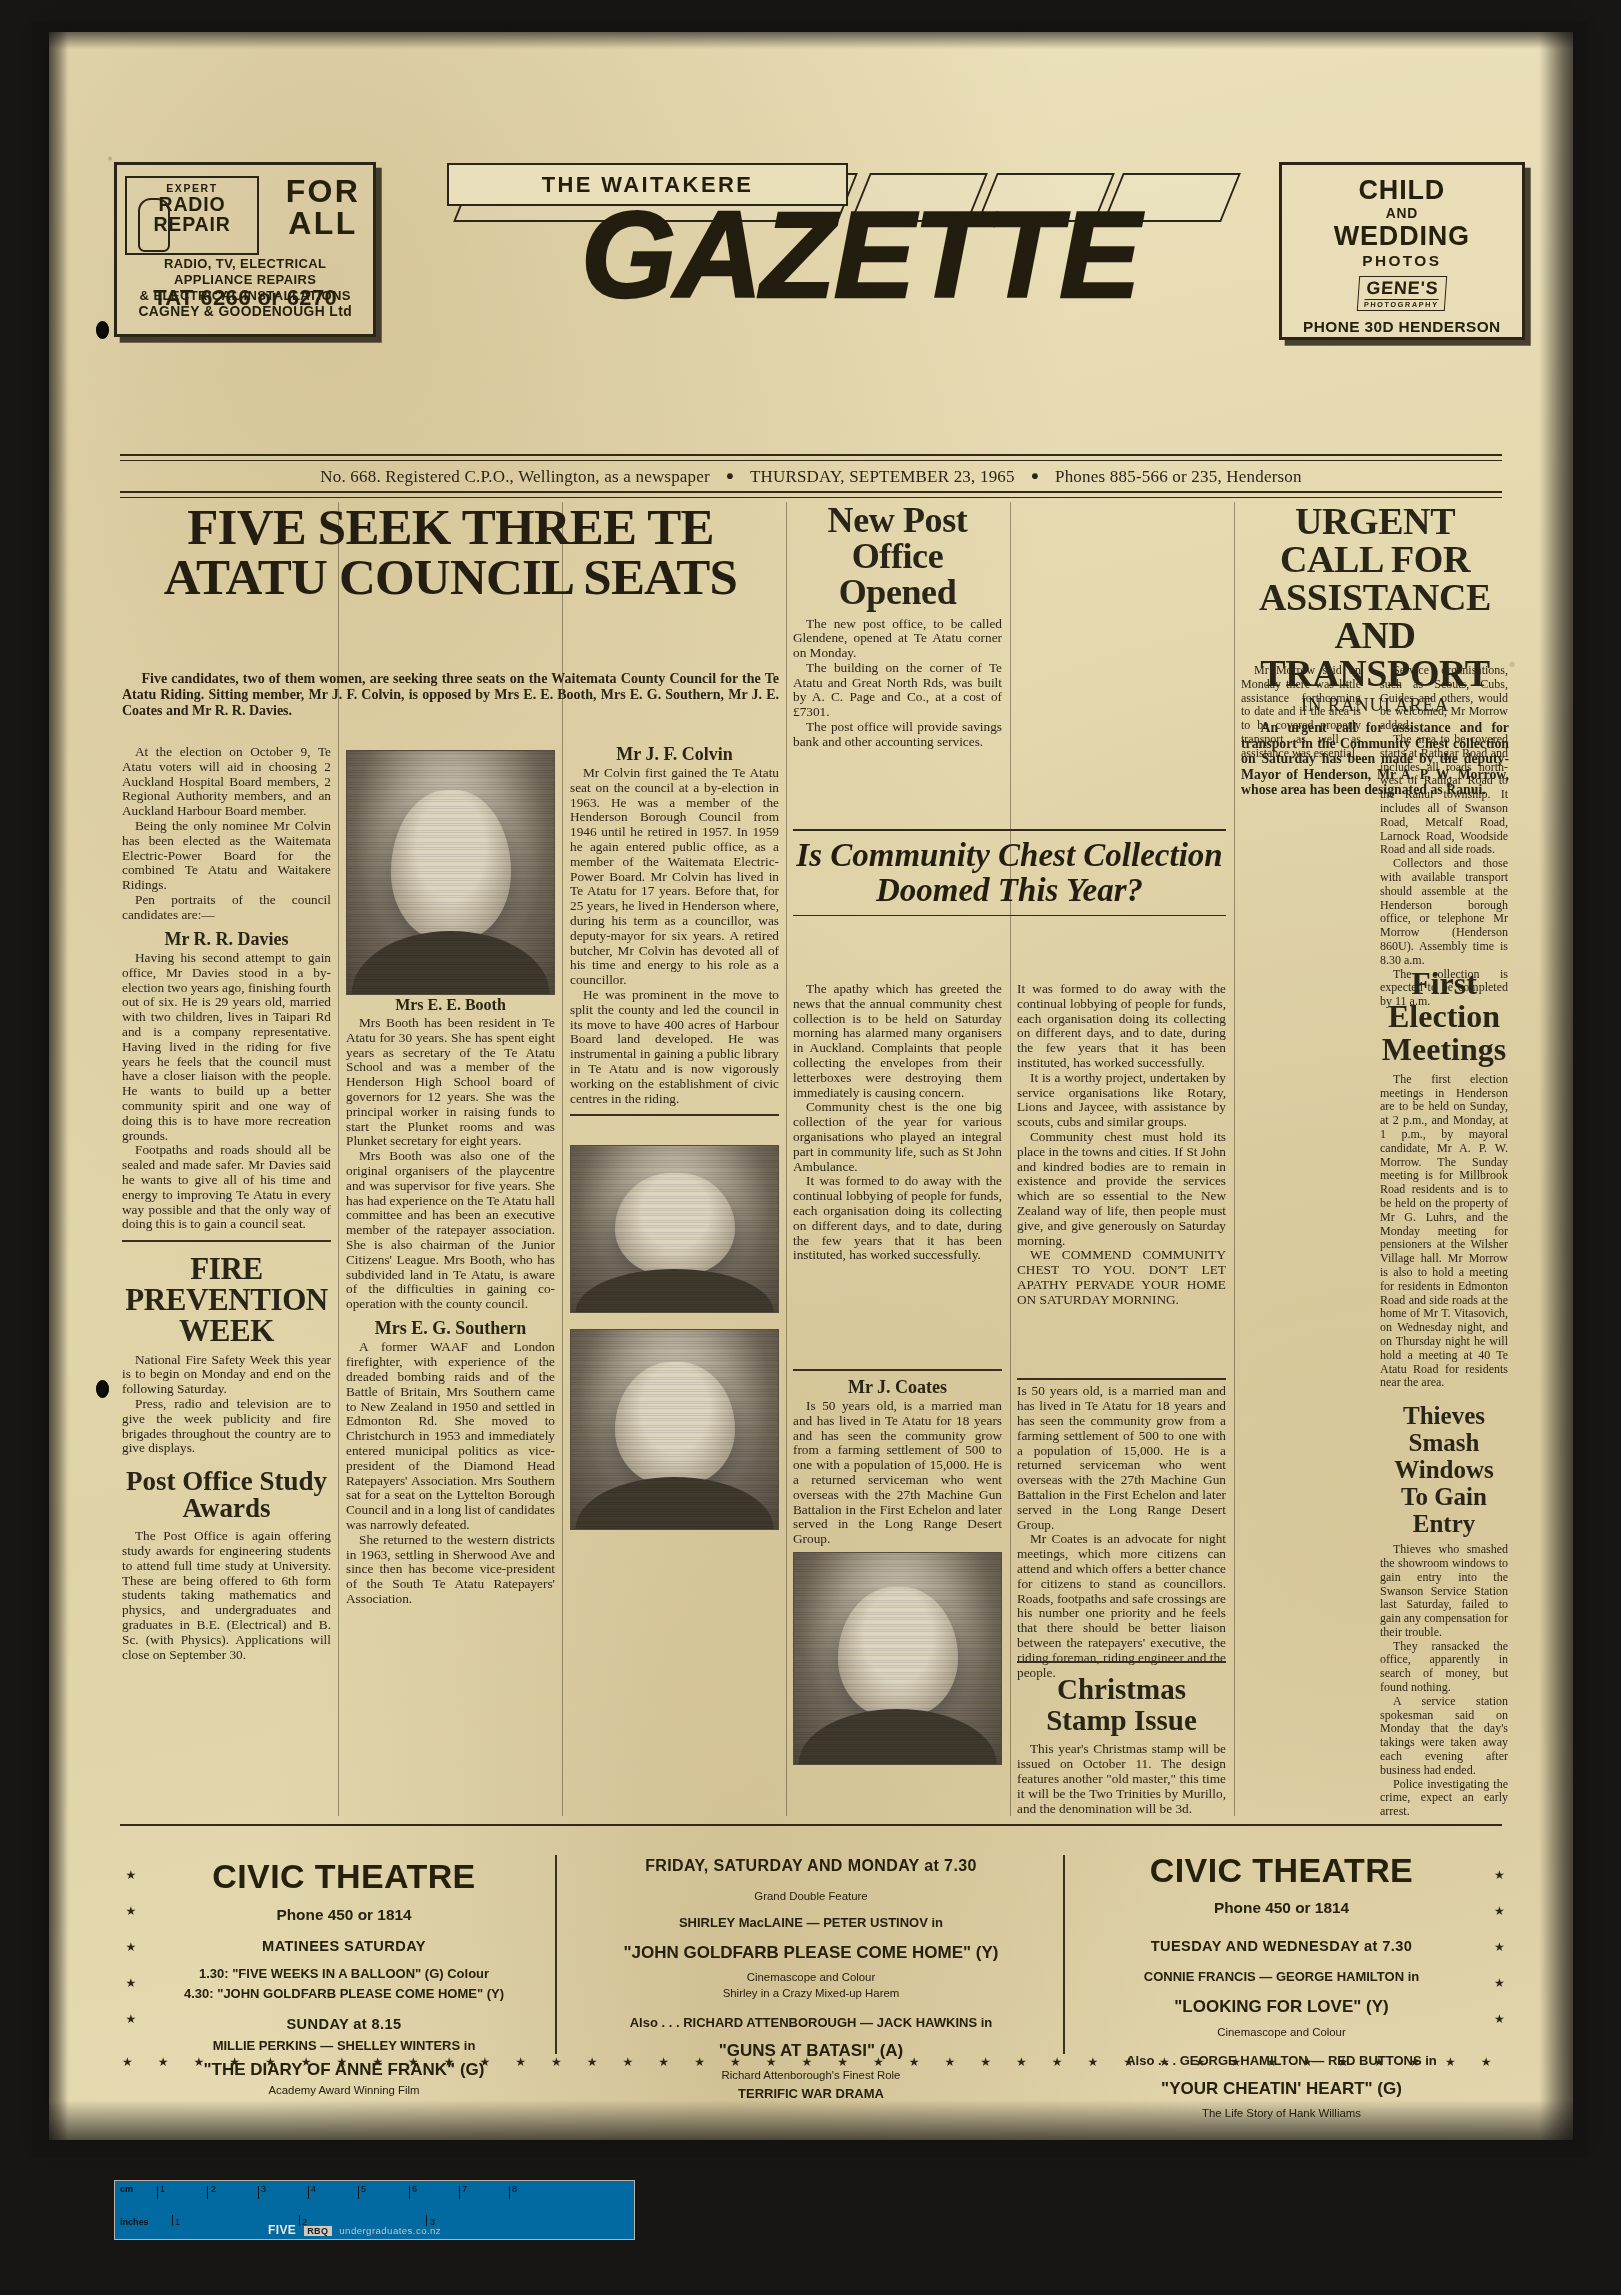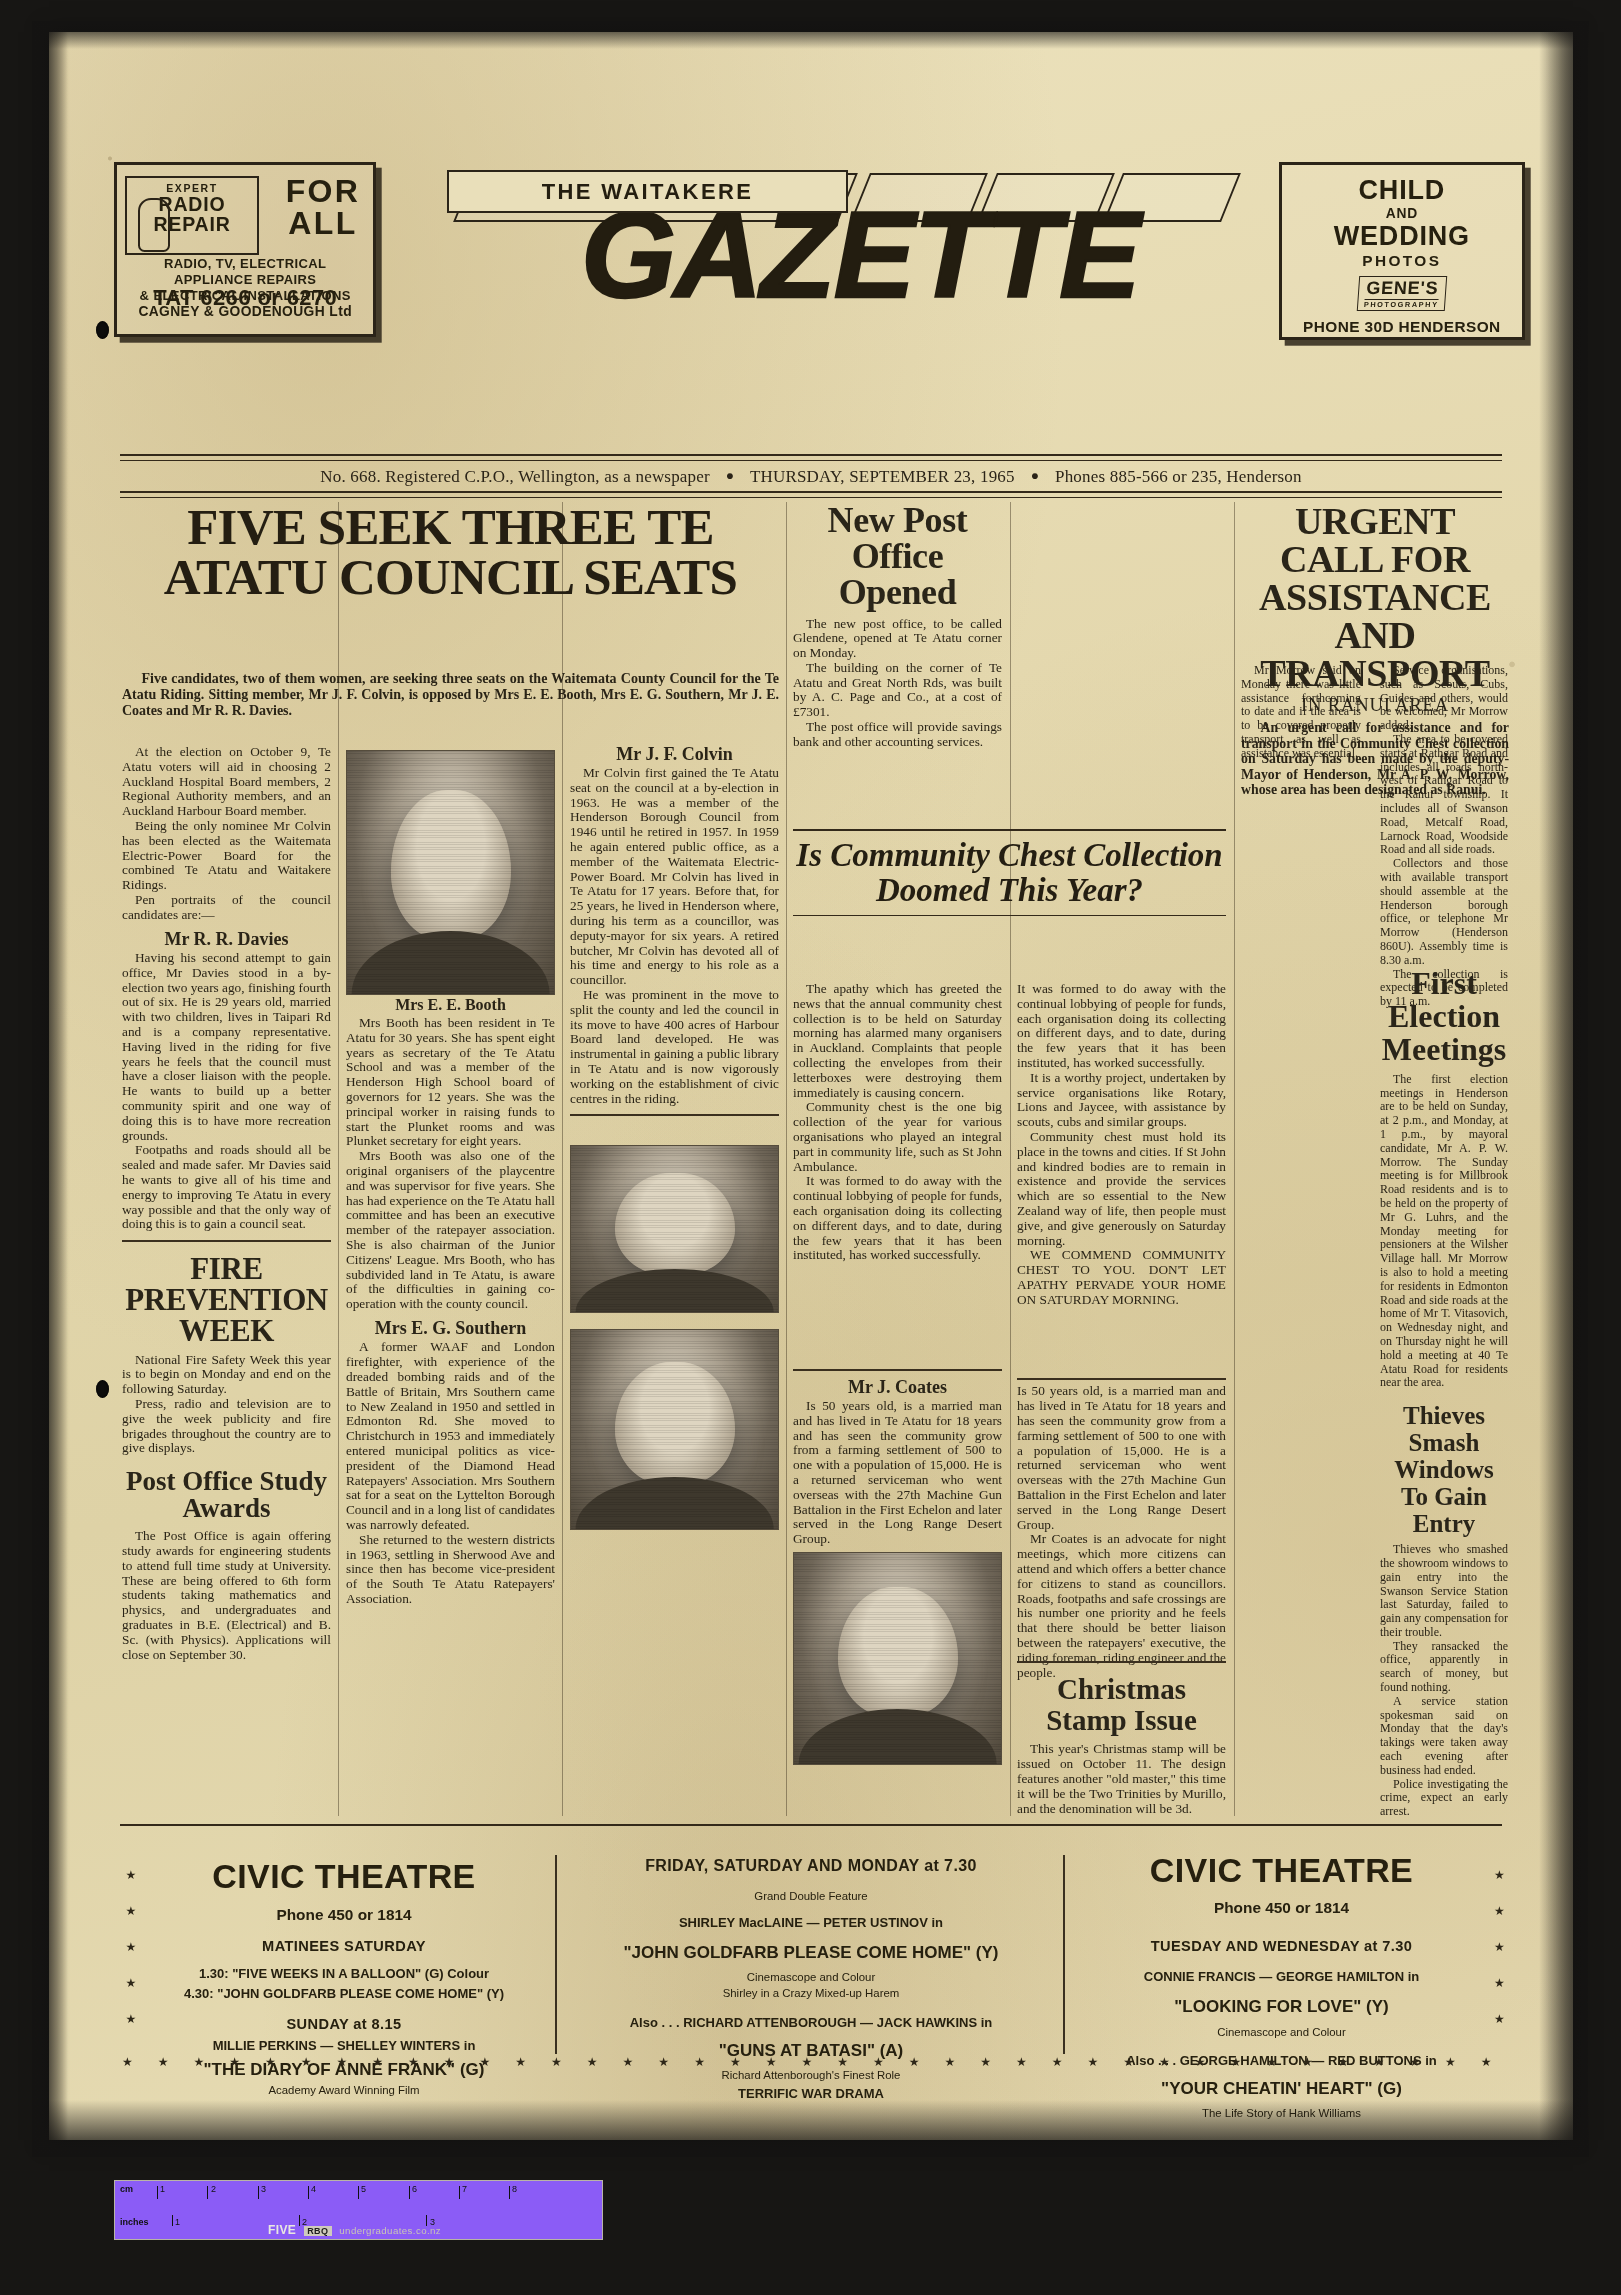--- a/index.html
+++ b/index.html
@@ -66,21 +66,21 @@
   .ad-right .r1{font-weight:bold;font-size:27px;letter-spacing:0.8px;margin-top:3.2px;}
   .ad-right .r2{font-weight:bold;font-size:13.8px;letter-spacing:0.8px;}
   .ad-right .r3{font-weight:bold;font-size:27px;letter-spacing:0.8px;}
   .ad-right .r4{font-weight:bold;font-size:15.4px;letter-spacing:2.4px;}
   .ad-right .logo{display:inline-block;margin-top:6.5px;border:1.6px solid #2b2418;padding:0.8px 5.7px;
     font-weight:bold;font-size:18px;letter-spacing:0.8px;transform:skewX(-4deg);}
   .ad-right .logo small{display:block;font-size:7.3px;letter-spacing:1.6px;border-top:0.8px solid #2b2418;}
   .ad-right .r5{font-weight:bold;font-size:15.4px;letter-spacing:0.4px;margin-top:7.3px;}
 
   .nameplate{position:absolute;left:268px;top:0;width:957px;height:162px;}
-  .np-band{position:absolute;left:65px;top:8px;width:397px;height:39px;border:2.4px solid #2b2418;
+  .np-band{position:absolute;left:65px;top:1px;width:397px;height:39px;border:2.4px solid #2b2418;
     background:#e9dfba;display:flex;align-items:center;justify-content:center;z-index:3;}
   .np-band span{font-family:"Liberation Sans",sans-serif;font-weight:bold;font-size:22px;letter-spacing:2.4px;color:#241e10;}
   .gaz{position:absolute;left:16px;top:32px;width:924px;height:130px;
     font-family:"Liberation Sans",sans-serif;font-weight:bold;font-style:italic;
     font-size:122px;line-height:122px;letter-spacing:-1.6px;color:#231d10;
     -webkit-text-stroke:2.4px #231d10;text-align:center;}
   .roof{position:absolute;left:24px;top:8px;width:892px;height:54px;}
   .roof i{position:absolute;display:block;height:45px;border:2.4px solid #2b2418;
     transform:skewX(-22deg);background:rgba(255,255,255,.12);}
 
@@ -153,22 +153,22 @@
   .tphone{font-weight:bold;font-size:15.4px;margin-top:9.7px;}
   .tline{font-weight:bold;font-size:14.6px;margin-top:14.6px;letter-spacing:0.4px;}
   .tsm{font-size:13px;margin-top:5.7px;font-weight:bold;}
   .ttitle{font-weight:bold;font-size:17px;margin-top:7.3px;}
   .tmini{font-size:11.4px;margin-top:4px;}
   .tvr{position:absolute;top:16px;width:1.6px;height:199px;background:#3a3020;}
   .tstar-v{position:absolute;top:18px;width:14.6px;height:198px;color:#2e2718;
     font-size:12px;line-height:36px;text-align:center;font-family:"Liberation Sans",sans-serif;}
 
   
-  .ruler{position:absolute;left:114px;top:2180px;width:487px;height:58px;background:#8b5cf6;
-    border:0.8px solid #b9b4a6;}
+  .ruler{position:absolute;left:114px;top:2180px;width:487px;height:58px;background:#0369a1;
+    border:0.8px solid #b9b4a6;padding-left:32px;}
   .ruler .tick{position:absolute;top:4.9px;width:0.8px;height:13px;background:#111;}
   .ruler .tickin{position:absolute;top:34px;width:0.8px;height:11.4px;background:#111;}
   .ruler .lab{position:absolute;font-family:"Liberation Sans",sans-serif;font-size:9px;color:#111;}
   .ruler .unit{position:absolute;left:4.9px;font-family:"Liberation Sans",sans-serif;font-size:9px;font-weight:bold;color:#111;}
   .nzms{position:absolute;left:268px;top:2223px;font-family:"Liberation Sans",sans-serif;
     font-size:12px;font-weight:bold;color:#e9e7e1;letter-spacing:0.4px;}
   .nzms .blk{background:#cfcabc;color:#1c1c1c;padding:0 3.2px;margin:0 4px;font-size:9px;}
   .nzms .sm{font-weight:normal;font-size:9.7px;color:#c9c4b6;}
 </style>
 </head>

